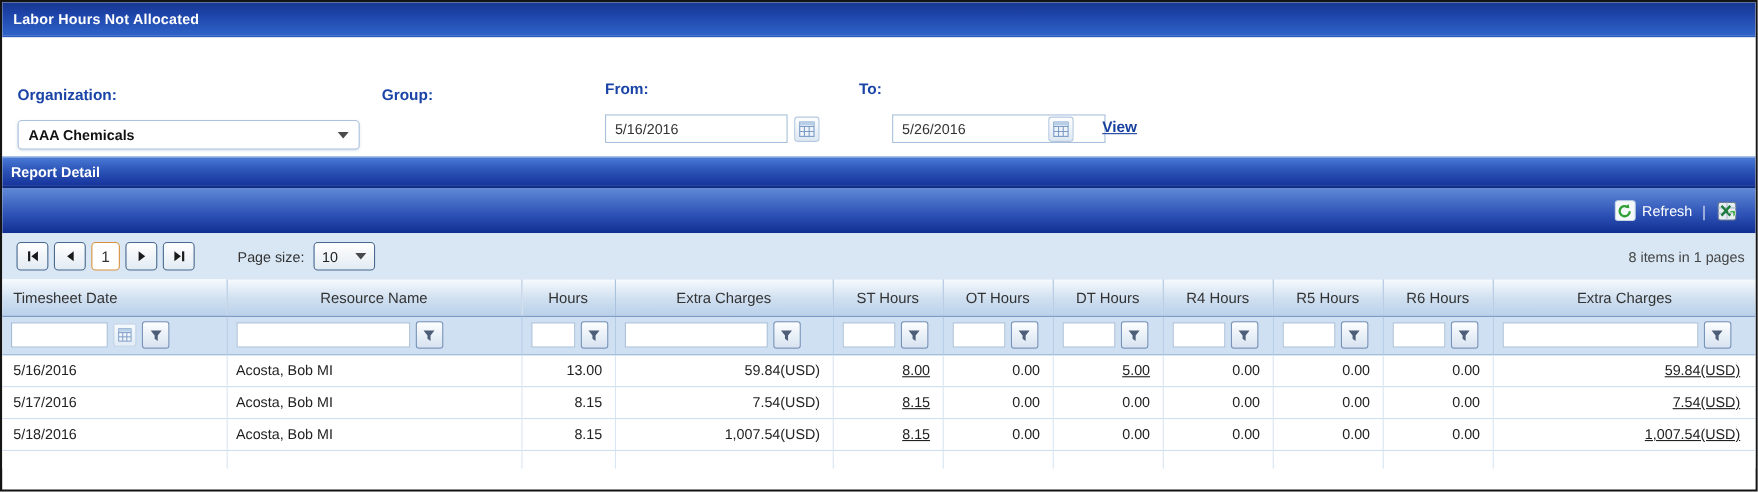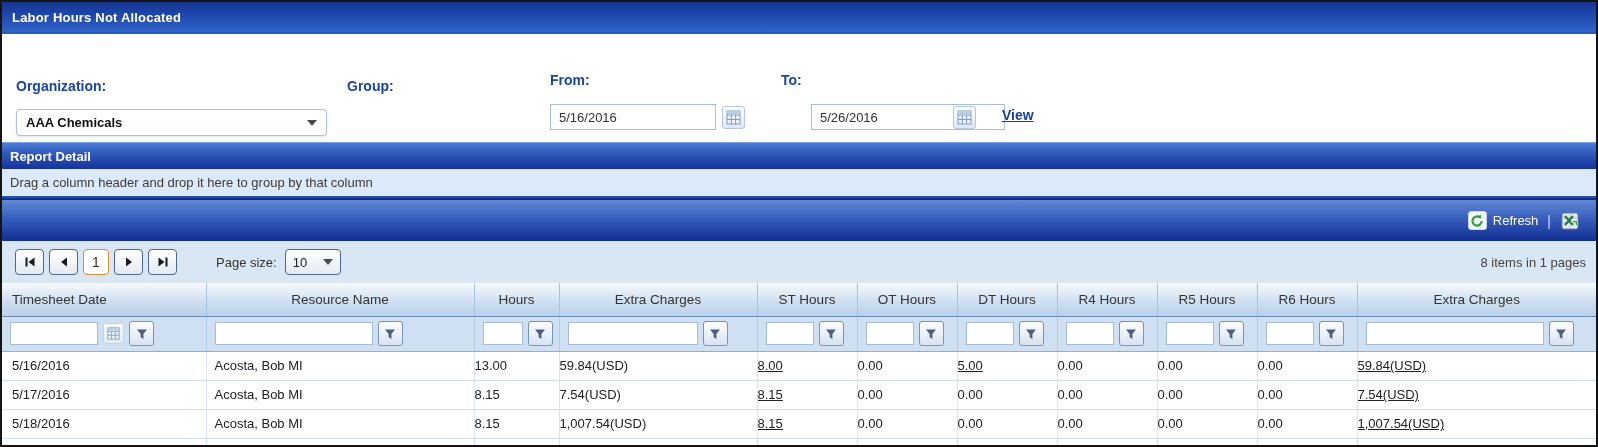--- a/index.html
+++ b/index.html
@@ -63,21 +63,21 @@
   .fwrap { display:flex; align-items:center; gap:5px; padding:0 6px 0 8px; }
   .fwrap input { height:23px; border:1px solid #a4bcd8; background:#fff; font-family:inherit; font-size:13px; padding:0 4px; min-width:0; }
   .fun-btn { flex:none; width:25px; height:25px; border:1px solid #7a93b8; border-radius:3px;
              background:linear-gradient(#fdfeff,#d7e3f0); display:flex; align-items:center; justify-content:center; cursor:pointer; }
   .cal-mini { flex:none; width:21px; height:21px; border:1px solid #c3d3e6; border-radius:2px;
               background:linear-gradient(#f6fafd,#e2ecf6); display:flex; align-items:center; justify-content:center; cursor:pointer; }
   .grid td.dcell { height:29px; background:#fff; border-left:1px solid #d9e5f1; border-bottom:1px solid #cfdded;
                    white-space:nowrap; overflow:hidden; color:#222; }
   .grid td.dcell:first-child { border-left:none; padding-left:10px; }
   .grid td.c-left { text-align:left; padding-left:8px; }
-  .grid td.c-num { padding-right:11px; }
+  .grid td.c-num { text-align:right; padding-right:11px; }
   .grid td.c-last { padding-right:14px; }
   .grid td.dcell a { color:#222; text-decoration:underline; cursor:pointer; }
   .grid tr.partial td { height:17px; background:#fff; border-left:1px solid #d9e5f1; }
   .grid tr.partial td:first-child { border-left:none; }
 </style>
 </head>
 <body>
 
 <div class="frame">
 
@@ -124,23 +124,20 @@
       </svg>
     </div>
 
     <a class="view-link" style="left:1000px;top:73px;">View</a>
   </div>
 
   <div class="section-bar">
     <span>Report Detail</span>
   </div>
 
-  <div class="drag-strip">
-    <span>Drag a column header and drop it here to group by that column</span>
-  </div>
 
   <div class="command-bar">
     <div class="refresh-btn">
       <span class="icon-chip">
         <svg width="14" height="14" viewBox="0 0 14 14">
           <path d="M11.6 7a4.6 4.6 0 1 1-1.6-3.5" fill="none" stroke="#2f9e33" stroke-width="2.1"></path>
           <path d="M10.6 0.4 L11.2 4.4 L7.2 3.4 Z" fill="#2f9e33"></path>
         </svg>
       </span>
       <span>Refresh</span>

